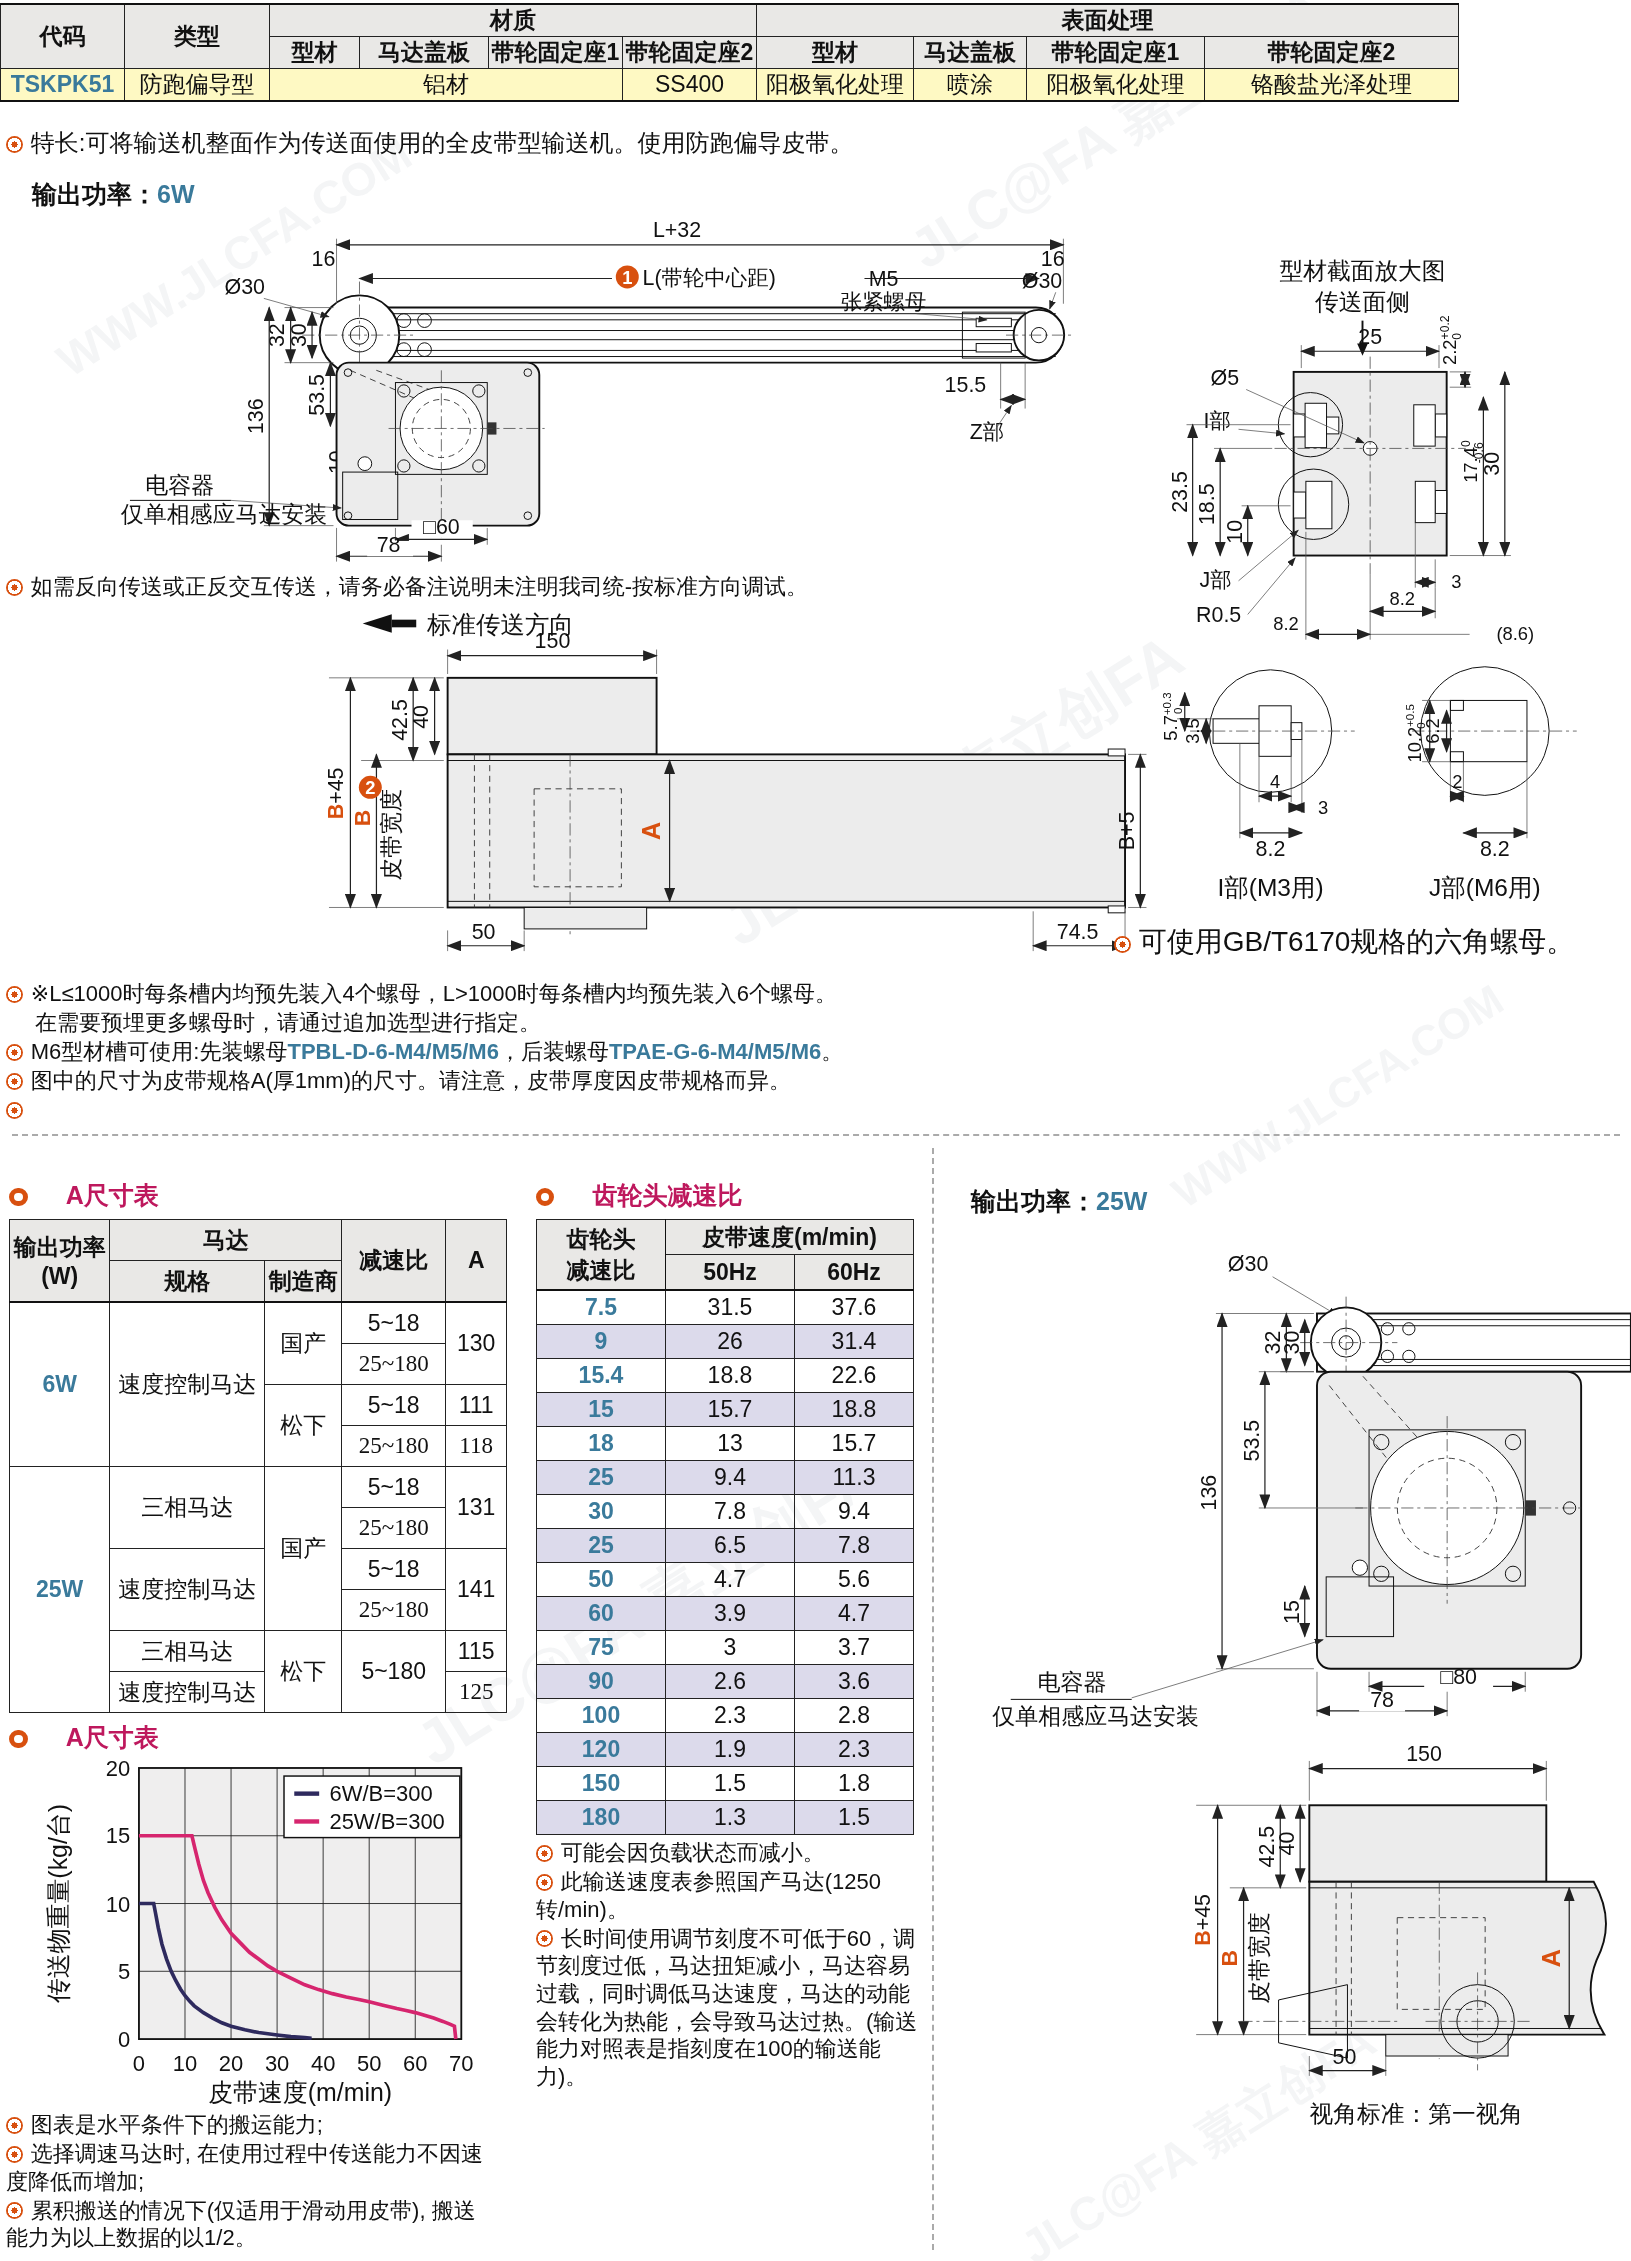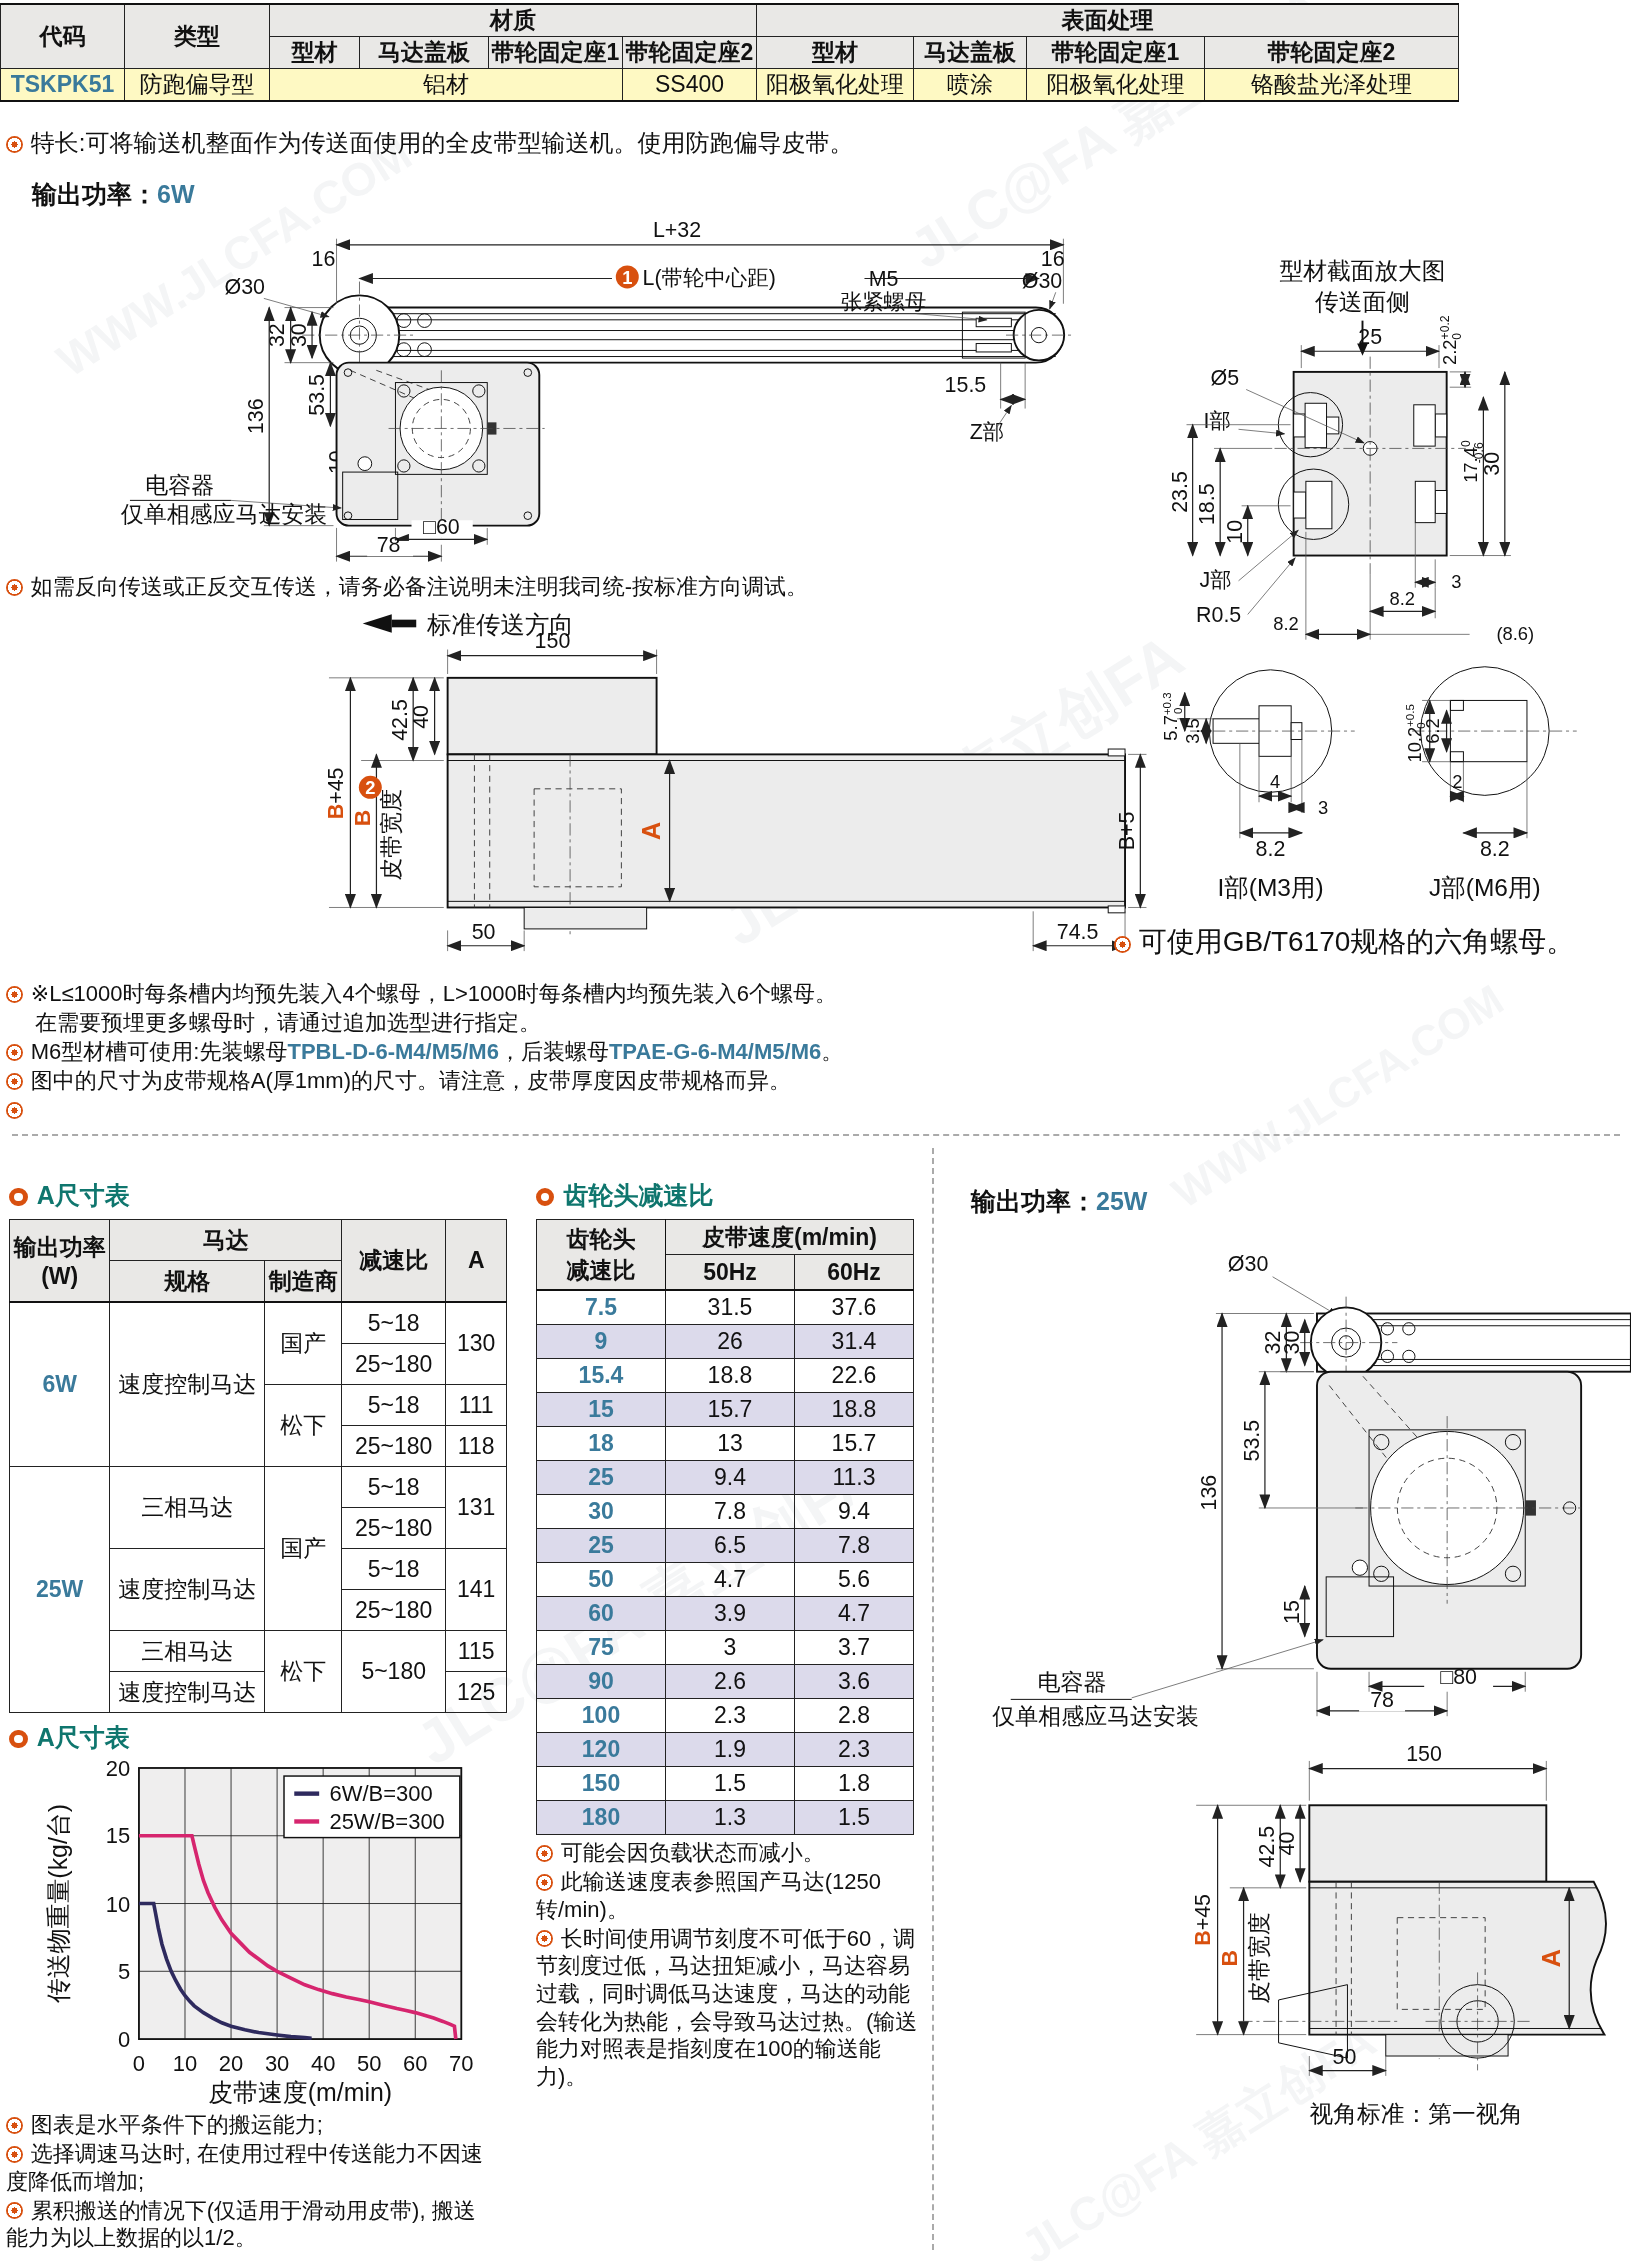--- a/index.html
+++ b/index.html
@@ -14,31 +14,31 @@
   #spec td{height:27.6px;background:#fef9c3;}
   #spec .top-line{border-top:2.3px solid #111;}
   #spec .bot-line{border-bottom:2.3px solid #111;}
   .blue{color:#3a7a9b;font-weight:bold;}
   
   .note-row{position:absolute;font-size:22px;color:#111;line-height:27.6px;white-space:nowrap;}
   .wrap{white-space:normal;}
   .bullet{display:inline-block;width:17px;height:17px;border-radius:50%;margin-right:7.7px;
           background:radial-gradient(circle,#d8500f 0 25%,#fff 26% 55%,#d8500f 56% 100%);vertical-align:-1.5px;}
   .ring{display:inline-block;width:18.4px;height:18.4px;border-radius:50%;border:5.4px solid #d8500f;box-sizing:border-box;margin-right:9.2px;vertical-align:-2.3px;background:#fff;}
-  .sec-title{font-size:25px;font-weight:bold;color:#0f766e;}
+  .sec-title{font-size:25px;font-weight:bold;color:#be185d;margin-left:29px;}
   
   .dtab{font-size:23px;color:#111;}
   .dtab th,.dtab td{border:0.8px solid #222;text-align:center;vertical-align:middle;padding:0;background:transparent;}
   .dtab thead th{background:#e9e8e6;font-weight:bold;}
   .dtab{border:1.5px solid #111;}
   .dtab thead{border-bottom:2.3px solid #111;}
   #atable td{height:40px;}
   #atable thead th{height:40px;}
   .stripe{background:repeating-linear-gradient(180deg,#fff 0 41px,#dcdaeb 41px 81px);}
-  .shade{background:#dcdaeb;}
+  .shade{background:#dcdaeb;font-family:Liberation Serif, serif;}
   #gtable td{height:33px;}
   #gtable thead th{height:34px;}
   #gtable tbody tr:nth-child(even) td{background:#dcdaeb;}
   .ratio{color:#3a7a9b;font-weight:bold;margin-left:48px;}
   
   svg{overflow:visible;}
   .out{stroke:#111;stroke-width:2.5;fill:none;}
   .thin{stroke:#111;stroke-width:1.3;fill:none;}
   .fillg{fill:#ececec;}
   .fillw{fill:#fff;}

